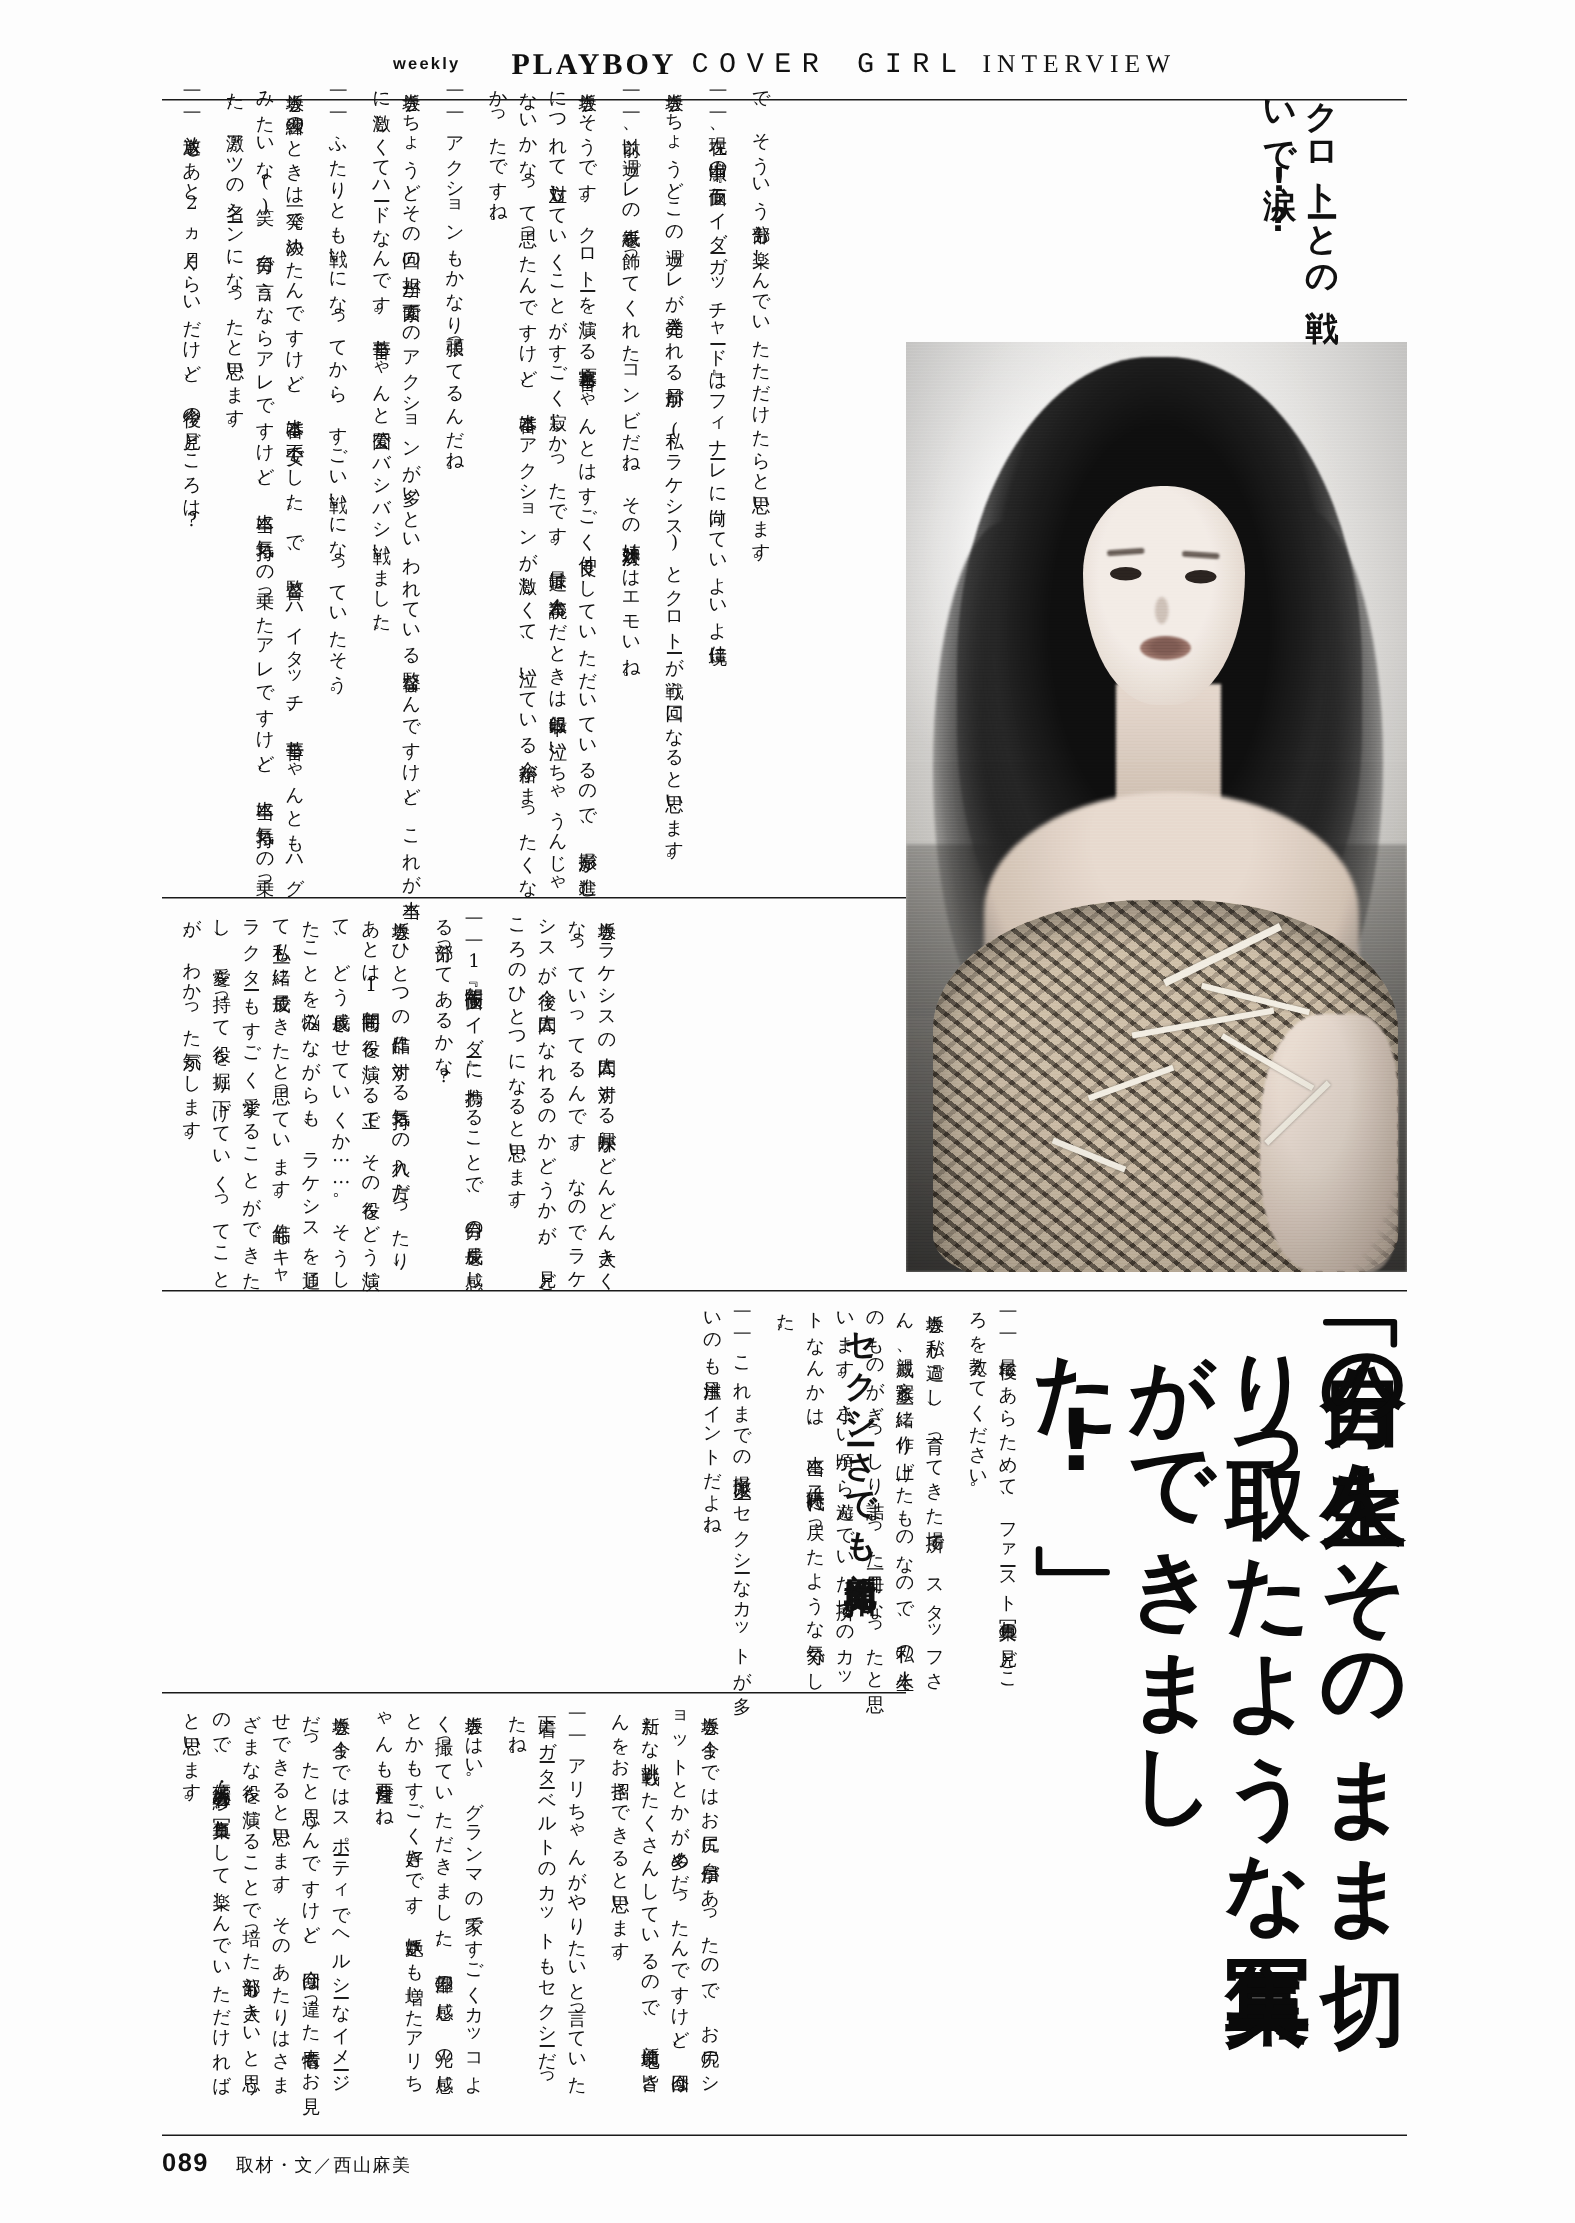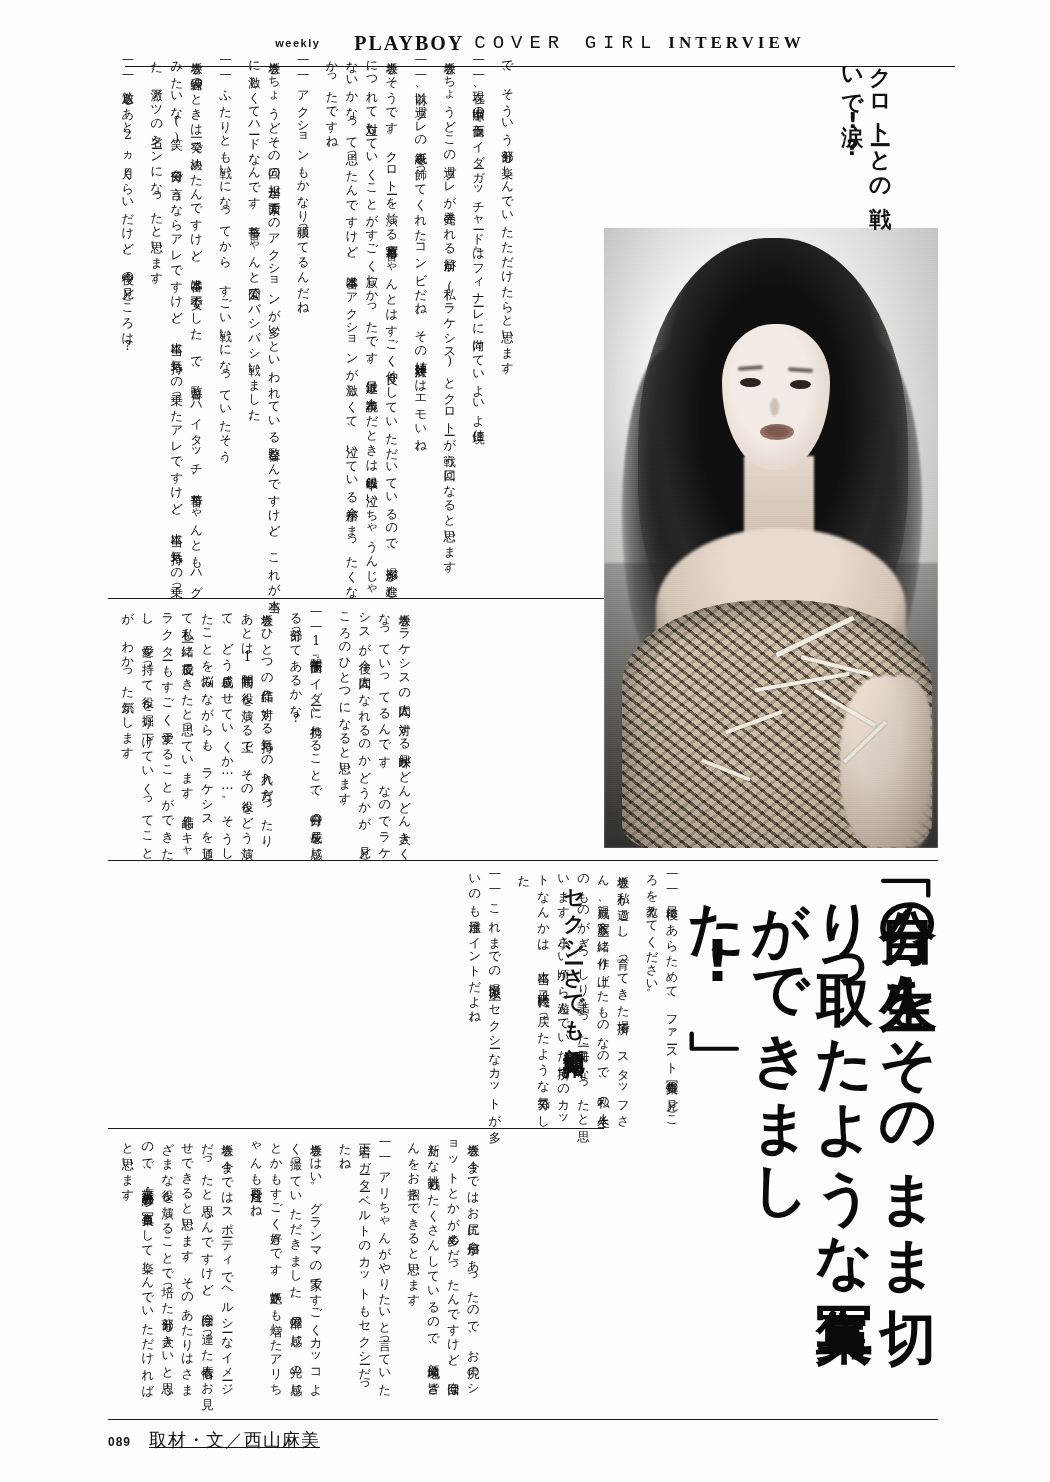--- a/index.html
+++ b/index.html
@@ -19,21 +19,21 @@
   .page {
     position: absolute;
     inset: 0;
     background: #fdfdfd;
   }
 
   
   .header {
     position: absolute;
     top: 26px;
-    left: 125px;
+    left: 108px;
     width: 830px;
     height: 34px;
     display: flex;
     align-items: center;
     justify-content: center;
     gap: 10px;
     border-bottom: 1.5px solid #1a1a1a;
     padding-bottom: 6px;
   }
   .header .weekly {
@@ -50,48 +50,47 @@
     margin-left: 24px;
   }
   .header .cover {
     font-family: Liberation Mono, monospace;
     font-weight: 400;
     font-size: 19px;
     letter-spacing: 7px;
   }
   .header .interview {
     font-family: "Liberation Serif", serif;
-    font-weight: 700;
+    font-weight: 400;
     font-size: 17px;
     letter-spacing: 4px;
   }
 
   
   .footer {
     position: absolute;
     left: 108px;
     bottom: 30px;
     width: 830px;
     border-top: 1.5px solid #1a1a1a;
     padding-top: 8px;
     display: flex;
     align-items: baseline;
     gap: 18px;
   }
   .footer .pageno {
     font-family: "Liberation Sans", sans-serif;
     font-weight: 700;
+    font-size: 17px;
+    letter-spacing: 1px;
+  }
+  .footer .credit {
+    font-family: "Liberation Sans", sans-serif;
     font-size: 12px;
     letter-spacing: 1px;
-  }
-  .footer .credit {
-    font-family: "Liberation Sans", sans-serif;
-    font-size: 18px;
-    letter-spacing: 1px;
-    text-decoration: underline;
   }
 
   
   .vcol {
     writing-mode: vertical-rl;
     text-orientation: upright;
     font-family: "DejaVu Serif", "Liberation Serif", serif;
     font-size: 12.3px;
     line-height: 1.62;
     letter-spacing: 0.9px;

